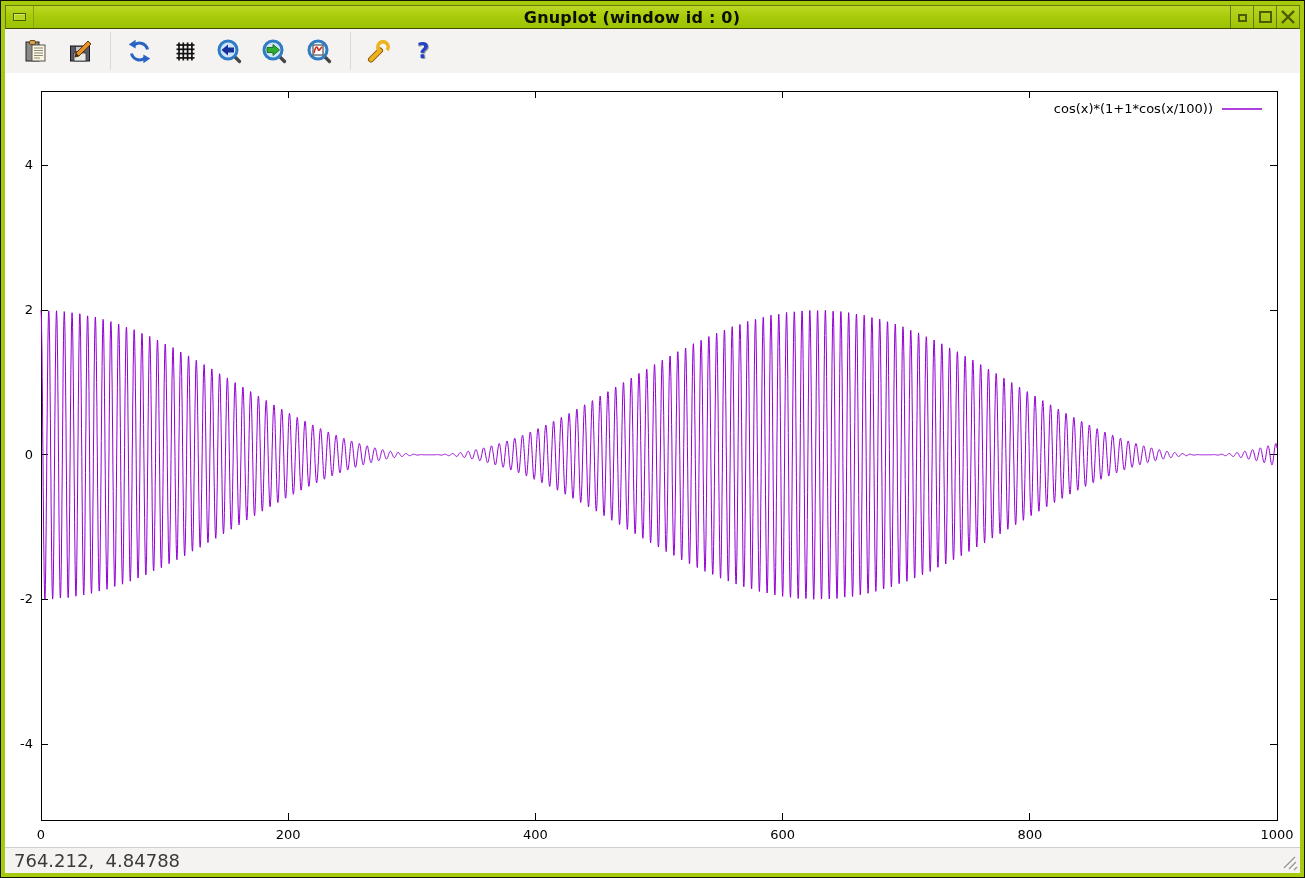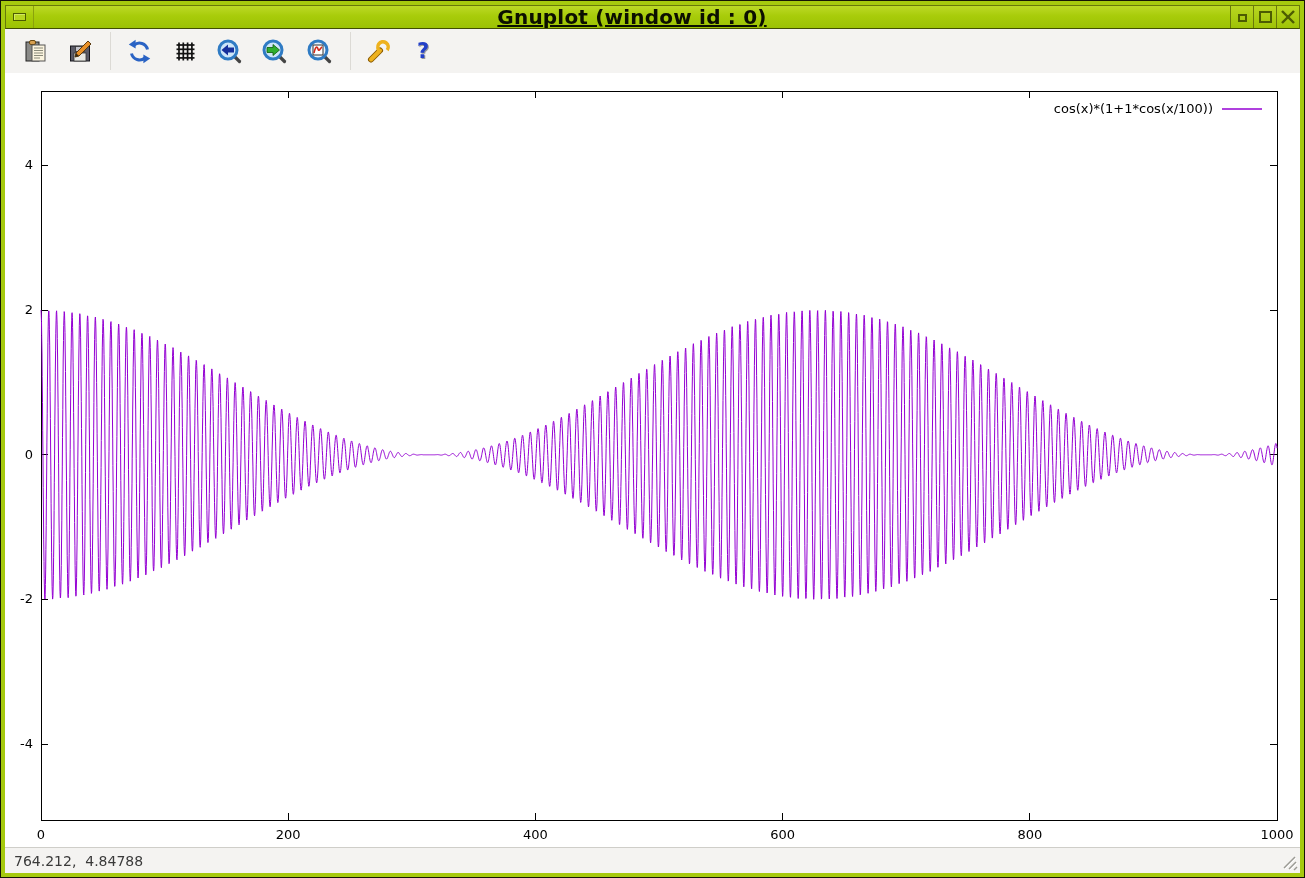--- a/index.html
+++ b/index.html
@@ -26,23 +26,22 @@
     width:28px; display:flex; align-items:center; justify-content:center;
     border-right:1px solid #8aa20c; cursor:default;
   }
   .menu-glyph {
     width:13px; height:8px;
     border:1px solid #4c5c02; background:#b7d620;
     box-shadow:inset 1px 1px 0 #d2e95e;
   }
   .title {
     flex:1; text-align:center; align-self:center;
-    font-size:20px; font-weight:bold; color:#0c0f00;
+    font-size:16px; font-weight:bold; color:#0c0f00;
     letter-spacing:0.2px;
-    text-decoration:underline;
   }
   .win-controls { display:flex; align-items:stretch; }
   .win-btn {
     width:23px; display:flex; align-items:center; justify-content:center;
     border-left:1px solid #68790a;
     background:linear-gradient(#b9d622,#9ec306);
   }
   .glyph-min { width:9px; height:8px; border:2px solid #4c5c02; margin-top:2px; }
   .glyph-max { width:13px; height:12px; border:2px solid #4c5c02; }
 
@@ -63,21 +62,21 @@
   .plot-area { flex:1 1 auto; background:#ffffff; position:relative; overflow:hidden; }
   #plot { position:absolute; left:0; top:0; }
 
   
   .statusbar {
     height:26px; flex:0 0 26px;
     background:#f4f3f1;
     border-top:1px solid #cfcec9;
     display:flex; align-items:center;
     padding-left:9px;
-    font-size:14px; color:#3a3a3a;
+    font-size:18px; color:#3a3a3a;
     position:relative;
   }
   .status-text { white-space:pre; }
   .grip { position:absolute; right:2px; bottom:2px; }
 </style>
 </head>
 <body>
 
 <div class="window">
 

